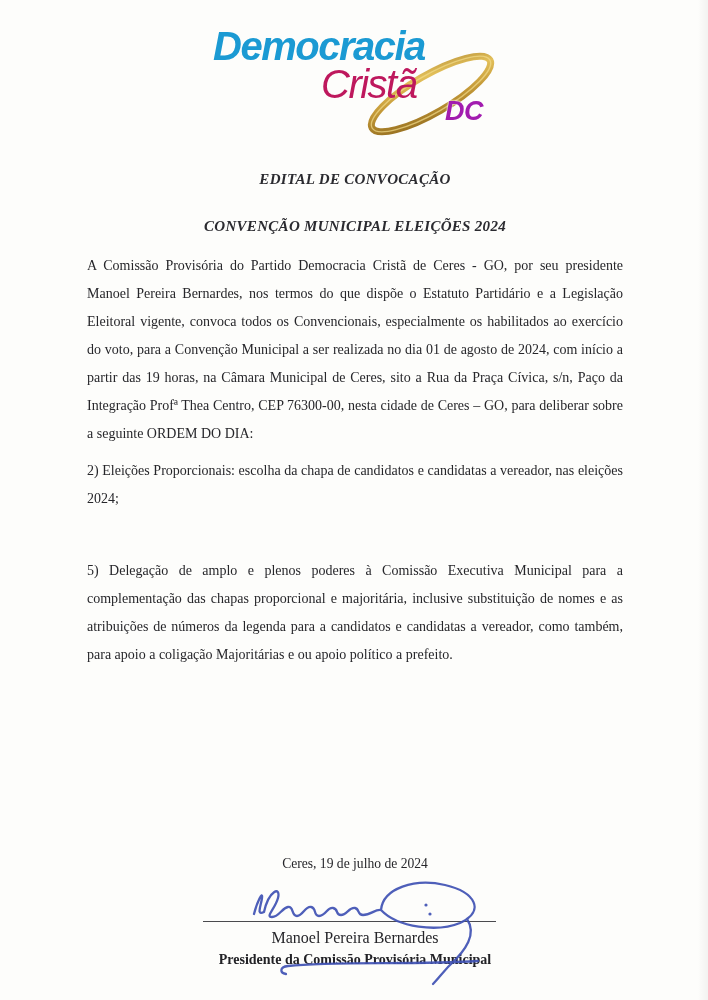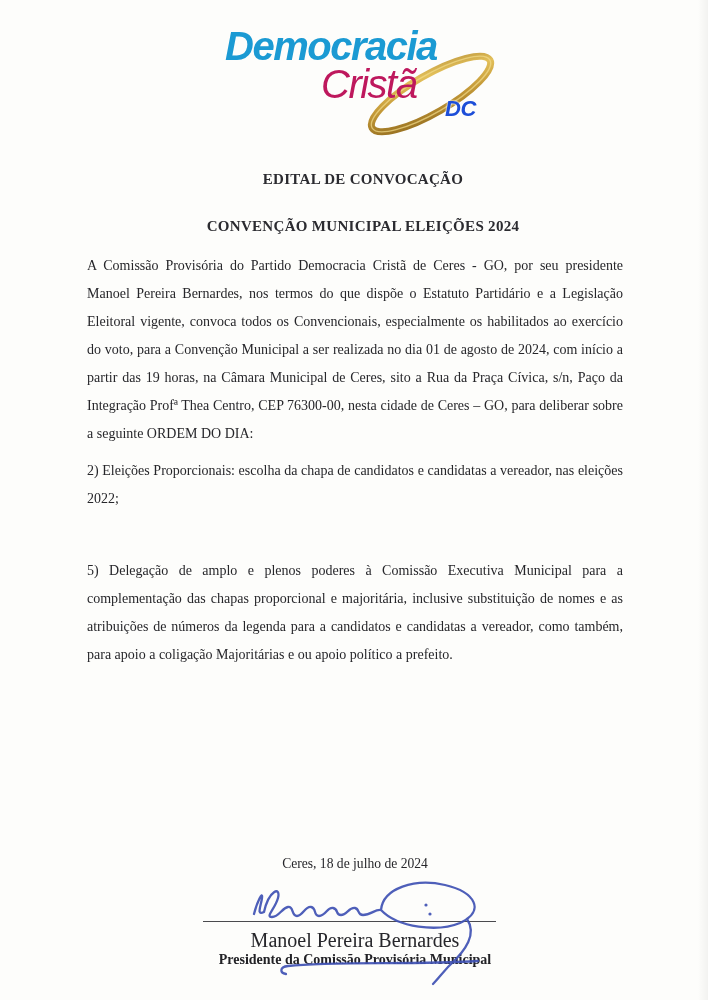--- a/index.html
+++ b/index.html
@@ -14,47 +14,47 @@
   
   .page::after{
     content:"";position:absolute;top:0;right:0;bottom:0;width:10px;
     background:linear-gradient(to right, rgba(0,0,0,0), rgba(0,0,0,0.045));
     pointer-events:none;
   }
   
   .logo{position:absolute;left:195px;top:24px;width:335px;height:135px;}
   .logo-ring{position:absolute;left:170px;top:28px;width:135px;height:88px;}
   .logo-w1{
-    position:absolute;left:30px;top:0px;
+    position:absolute;left:18px;top:0px;
     font-family:"Liberation Sans", sans-serif;
     font-weight:bold;font-style:italic;
     font-size:40px;line-height:44px;letter-spacing:-1.5px;
     color:#1b9ad3;white-space:nowrap;
   }
   .logo-w2{
     position:absolute;left:126px;top:38px;
     font-family:"Liberation Sans", sans-serif;
     font-weight:normal;font-style:italic;
     font-size:40px;line-height:44px;letter-spacing:-1.5px;
     color:#be185d;white-space:nowrap;
   }
   .logo-dc{
     position:absolute;left:250px;top:72px;
     font-family:"Liberation Sans", sans-serif;
     font-weight:bold;font-style:italic;
-    font-size:22px;letter-spacing:-0.5px;
-    color:#1d4ed8;
+    font-size:27px;letter-spacing:-0.5px;
+    color:#a21caf;
     text-shadow:0 0 2px #fdfdfb, 0 0 2px #fdfdfb;
   }
   
   .doc-title, .doc-subtitle{
-    position:absolute;left:95px;width:536px;
+    position:absolute;left:87px;width:536px;
     text-align:center;font-weight:bold;
     font-size:15px;letter-spacing:0.3px;
-    margin:0;color:#2b2b30;
+    margin:0;color:#2b2b30;font-style:italic;
   }
   .doc-title{top:171px;}
   .doc-subtitle{top:218px;}
   
   .doc-body{
     position:absolute;left:87px;top:252px;width:536px;
     font-size:14px;line-height:28px;
     text-align:justify;
   }
   .doc-body p{margin:0 0 9px 0;}
@@ -63,21 +63,21 @@
   .dateline{
     position:absolute;left:87px;top:856px;width:536px;
     text-align:center;font-size:13.6px;
   }
   .sig-rule{
     position:absolute;left:203px;top:921px;width:293px;height:1px;
     background:#4a4a4e;
   }
   .sig-name{
     position:absolute;left:87px;top:929px;width:536px;
-    text-align:center;font-size:20px;
+    text-align:center;font-size:16px;
   }
   .sig-role{
     position:absolute;left:87px;top:952px;width:536px;
     text-align:center;font-size:14px;font-weight:bold;color:#222226;
   }
   .signature{
     position:absolute;left:240px;top:876px;width:260px;height:112px;
     z-index:5;pointer-events:none;
   }
 </style>
@@ -102,25 +102,25 @@
     <div class="logo-w1">Democracia</div>
     <div class="logo-w2">Cristã</div>
     <div class="logo-dc">DC</div>
   </header>
 
   <h1 class="doc-title">EDITAL DE CONVOCAÇÃO</h1>
   <h2 class="doc-subtitle">CONVENÇÃO MUNICIPAL ELEIÇÕES 2024</h2>
 
   <main class="doc-body">
     <p>A Comissão Provisória do Partido Democracia Cristã de Ceres - GO, por seu presidente Manoel Pereira Bernardes, nos termos do que dispõe o Estatuto Partidário e a Legislação Eleitoral vigente, convoca todos os Convencionais, especialmente os habilitados ao exercício do voto, para a Convenção Municipal a ser realizada no dia 01 de agosto de 2024, com início a partir das 19 horas, na Câmara Municipal de Ceres, sito a Rua da Praça Cívica, s/n, Paço da Integração Profª Thea Centro, CEP 76300-00, nesta cidade de Ceres – GO, para deliberar sobre a seguinte ORDEM DO DIA:</p>
-    <p>2) Eleições Proporcionais: escolha da chapa de candidatos e candidatas a vereador, nas eleições 2022;</p>
+    <p>2) Eleições Proporcionais: escolha da chapa de candidatos e candidatas a vereador, nas eleições 2024;</p>
     <p>5) Delegação de amplo e plenos poderes à Comissão Executiva Municipal para a complementação das chapas proporcional e majoritária, inclusive substituição de nomes e as atribuições de números da legenda para a candidatos e candidatas a vereador, como também, para apoio a coligação Majoritárias e ou apoio político a prefeito.</p>
   </main>
 
-  <div class="dateline">Ceres, 18 de julho de 2024</div>
+  <div class="dateline">Ceres, 19 de julho de 2024</div>
 
   <svg class="signature" viewBox="0 0 260 112" aria-hidden="true">
     <g fill="none" stroke="#4052b4" stroke-width="2.3" stroke-linecap="round" stroke-linejoin="round" opacity="0.92">
 
       <path d="M14,38 C17,26 23,14 22,22 C21,30 16,40 24,36
                C29,14 41,10 38,22 C35,33 25,41 32,41
                C39,41 42,32 48,31 C54,30 51,40 57,40
                C63,40 65,30 71,31 C77,32 73,40 79,40
                C86,40 87,31 93,32 C99,33 95,39 101,39
                C107,39 109,31 115,32 C120,33 117,39 123,39

